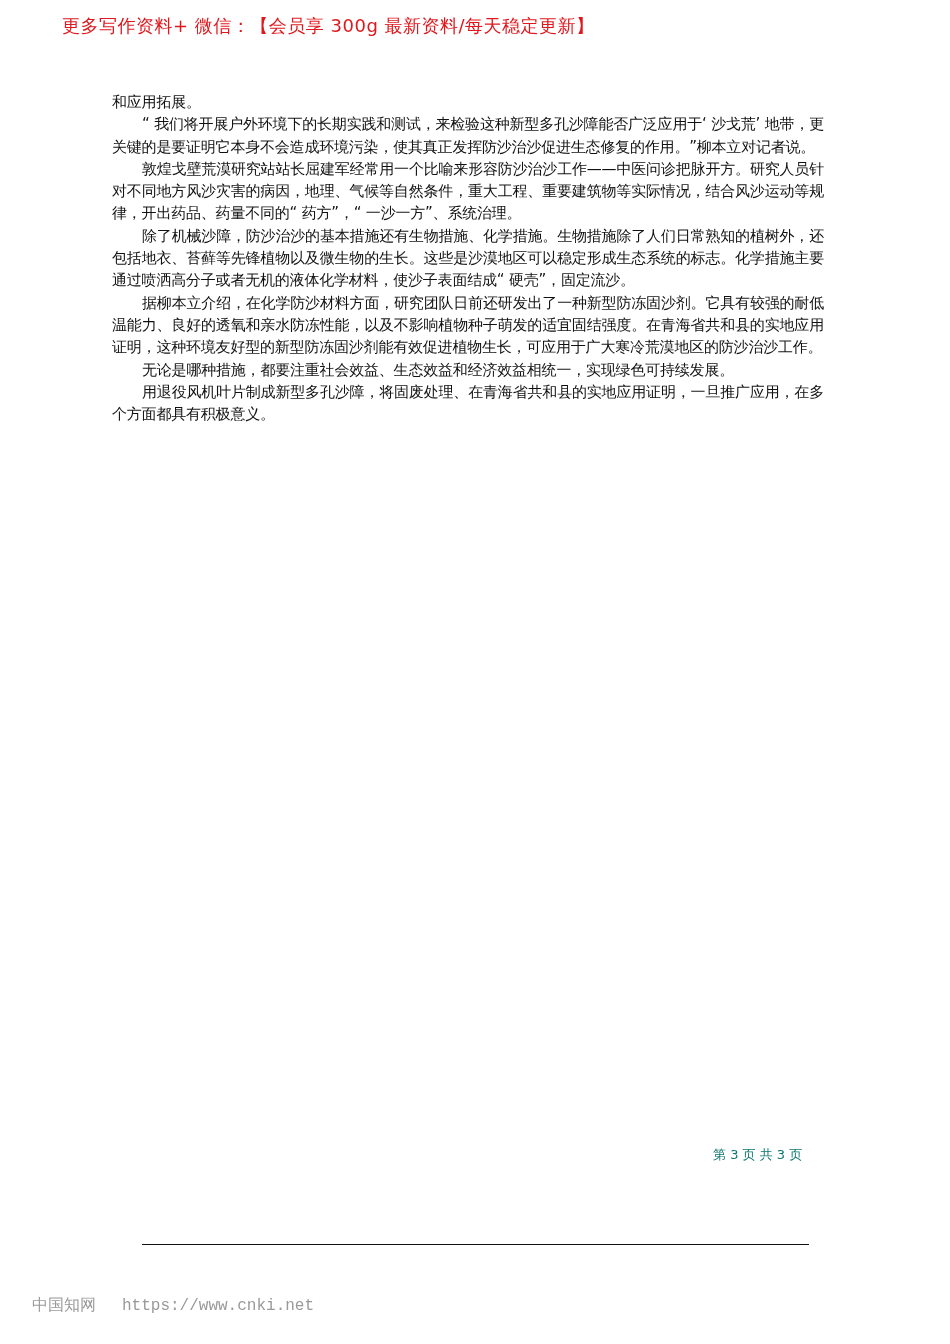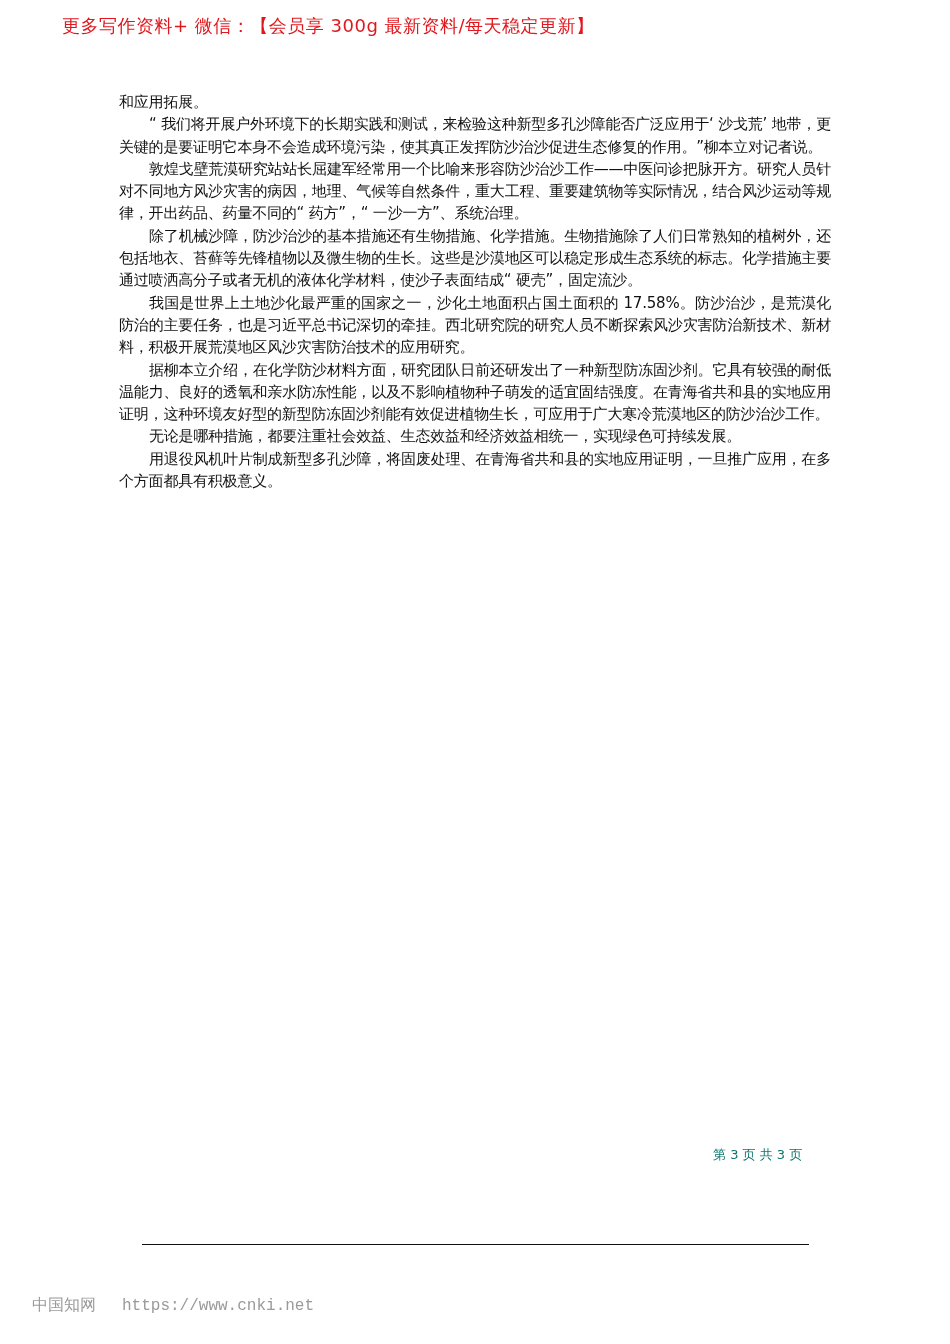--- a/index.html
+++ b/index.html
@@ -1,37 +1,36 @@
 <!DOCTYPE html>
 <html><head>
 <meta charset="utf-8">
 <style>
   html, body { margin: 0; padding: 0; background: #ffffff; }
   body { width: 950px; height: 1344px; position: relative; overflow: hidden; font-family: "DejaVu Sans", "Liberation Sans", sans-serif; color: #111; }
   .banner { position: absolute; left: 62px; top: 14px; font-size: 18px; color: #e0181e; letter-spacing: 0.5px; white-space: nowrap; }
-  .content { position: absolute; left: 119px; top: 91px; width: 712px; }
+  .content { position: absolute; left: 112px; top: 91px; width: 712px; }
   .p { font-size: 15px; line-height: 22.3px; margin: 0; text-align: justify; text-indent: 2em; letter-spacing: -0.2px; }
   .p.noindent { text-indent: 0; }
   .pagenum { position: absolute; left: 713px; top: 1146px; font-size: 13px; color: #0f766e; white-space: nowrap; }
   .rule { position: absolute; left: 142px; top: 1244px; width: 667px; height: 0; border-top: 1.5px solid #111; }
   .footer { position: absolute; left: 32px; top: 1295px; font-size: 16px; color: #9a9a9a; white-space: nowrap; }
   .footer .site { font-family: "DejaVu Serif", serif; }
   .footer .url { font-family: "Liberation Mono", "DejaVu Sans Mono", monospace; margin-left: 26px; text-align: center; }
 </style>
 </head>
 <body>
 
 <div class="banner">更多写作资料+ 微信：【会员享 300g 最新资料/每天稳定更新】</div>
 
 <div class="content">
   <p class="p noindent">和应用拓展。</p>
   <p class="p">“ 我们将开展户外环境下的长期实践和测试，来检验这种新型多孔沙障能否广泛应用于‘ 沙戈荒’ 地带，更关键的是要证明它本身不会造成环境污染，使其真正发挥防沙治沙促进生态修复的作用。”柳本立对记者说。</p>
   <p class="p">敦煌戈壁荒漠研究站站长屈建军经常用一个比喻来形容防沙治沙工作——中医问诊把脉开方。研究人员针对不同地方风沙灾害的病因，地理、气候等自然条件，重大工程、重要建筑物等实际情况，结合风沙运动等规律，开出药品、药量不同的“ 药方”，“ 一沙一方”、系统治理。</p>
   <p class="p">除了机械沙障，防沙治沙的基本措施还有生物措施、化学措施。生物措施除了人们日常熟知的植树外，还包括地衣、苔藓等先锋植物以及微生物的生长。这些是沙漠地区可以稳定形成生态系统的标志。化学措施主要通过喷洒高分子或者无机的液体化学材料，使沙子表面结成“ 硬壳”，固定流沙。</p>
-  <p class="p">我国是世界上土地沙化最严重的国家之一，沙化土地面积占国土面积的 17.58%。防沙治沙，是荒漠化防治的主要任务，也是习近平总书记深切的牵挂。西北研究院的研究人员不断探索风沙灾害防治新技术、新材料，积极开展荒漠地区风沙灾害防治技术的应用研究。</p>
   <p class="p">据柳本立介绍，在化学防沙材料方面，研究团队日前还研发出了一种新型防冻固沙剂。它具有较强的耐低温能力、良好的透氧和亲水防冻性能，以及不影响植物种子萌发的适宜固结强度。在青海省共和县的实地应用证明，这种环境友好型的新型防冻固沙剂能有效促进植物生长，可应用于广大寒冷荒漠地区的防沙治沙工作。</p>
   <p class="p">无论是哪种措施，都要注重社会效益、生态效益和经济效益相统一，实现绿色可持续发展。</p>
   <p class="p">用退役风机叶片制成新型多孔沙障，将固废处理、在青海省共和县的实地应用证明，一旦推广应用，在多个方面都具有积极意义。</p>
 </div>
 
 <div class="pagenum">第 3 页 共 3 页</div>
 
 <div class="rule"></div>
 
 <div class="footer">

